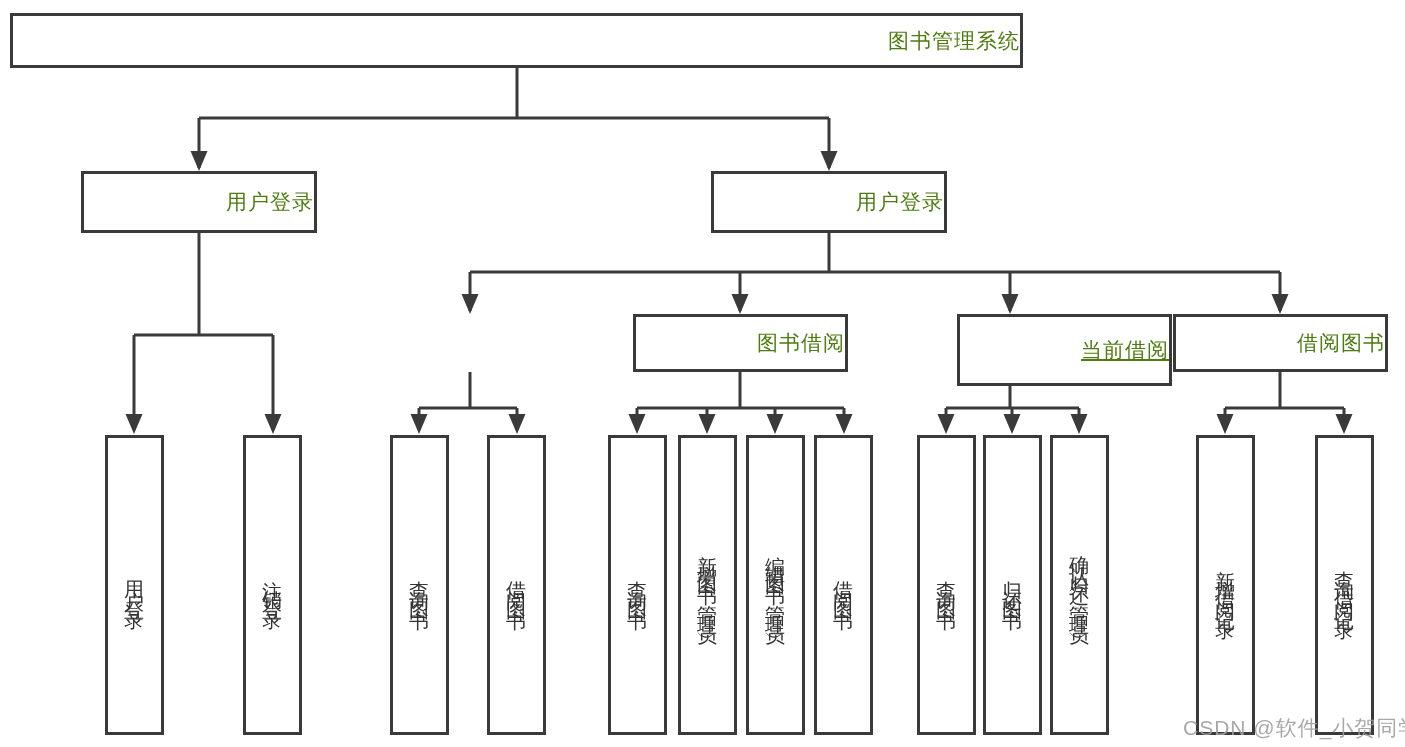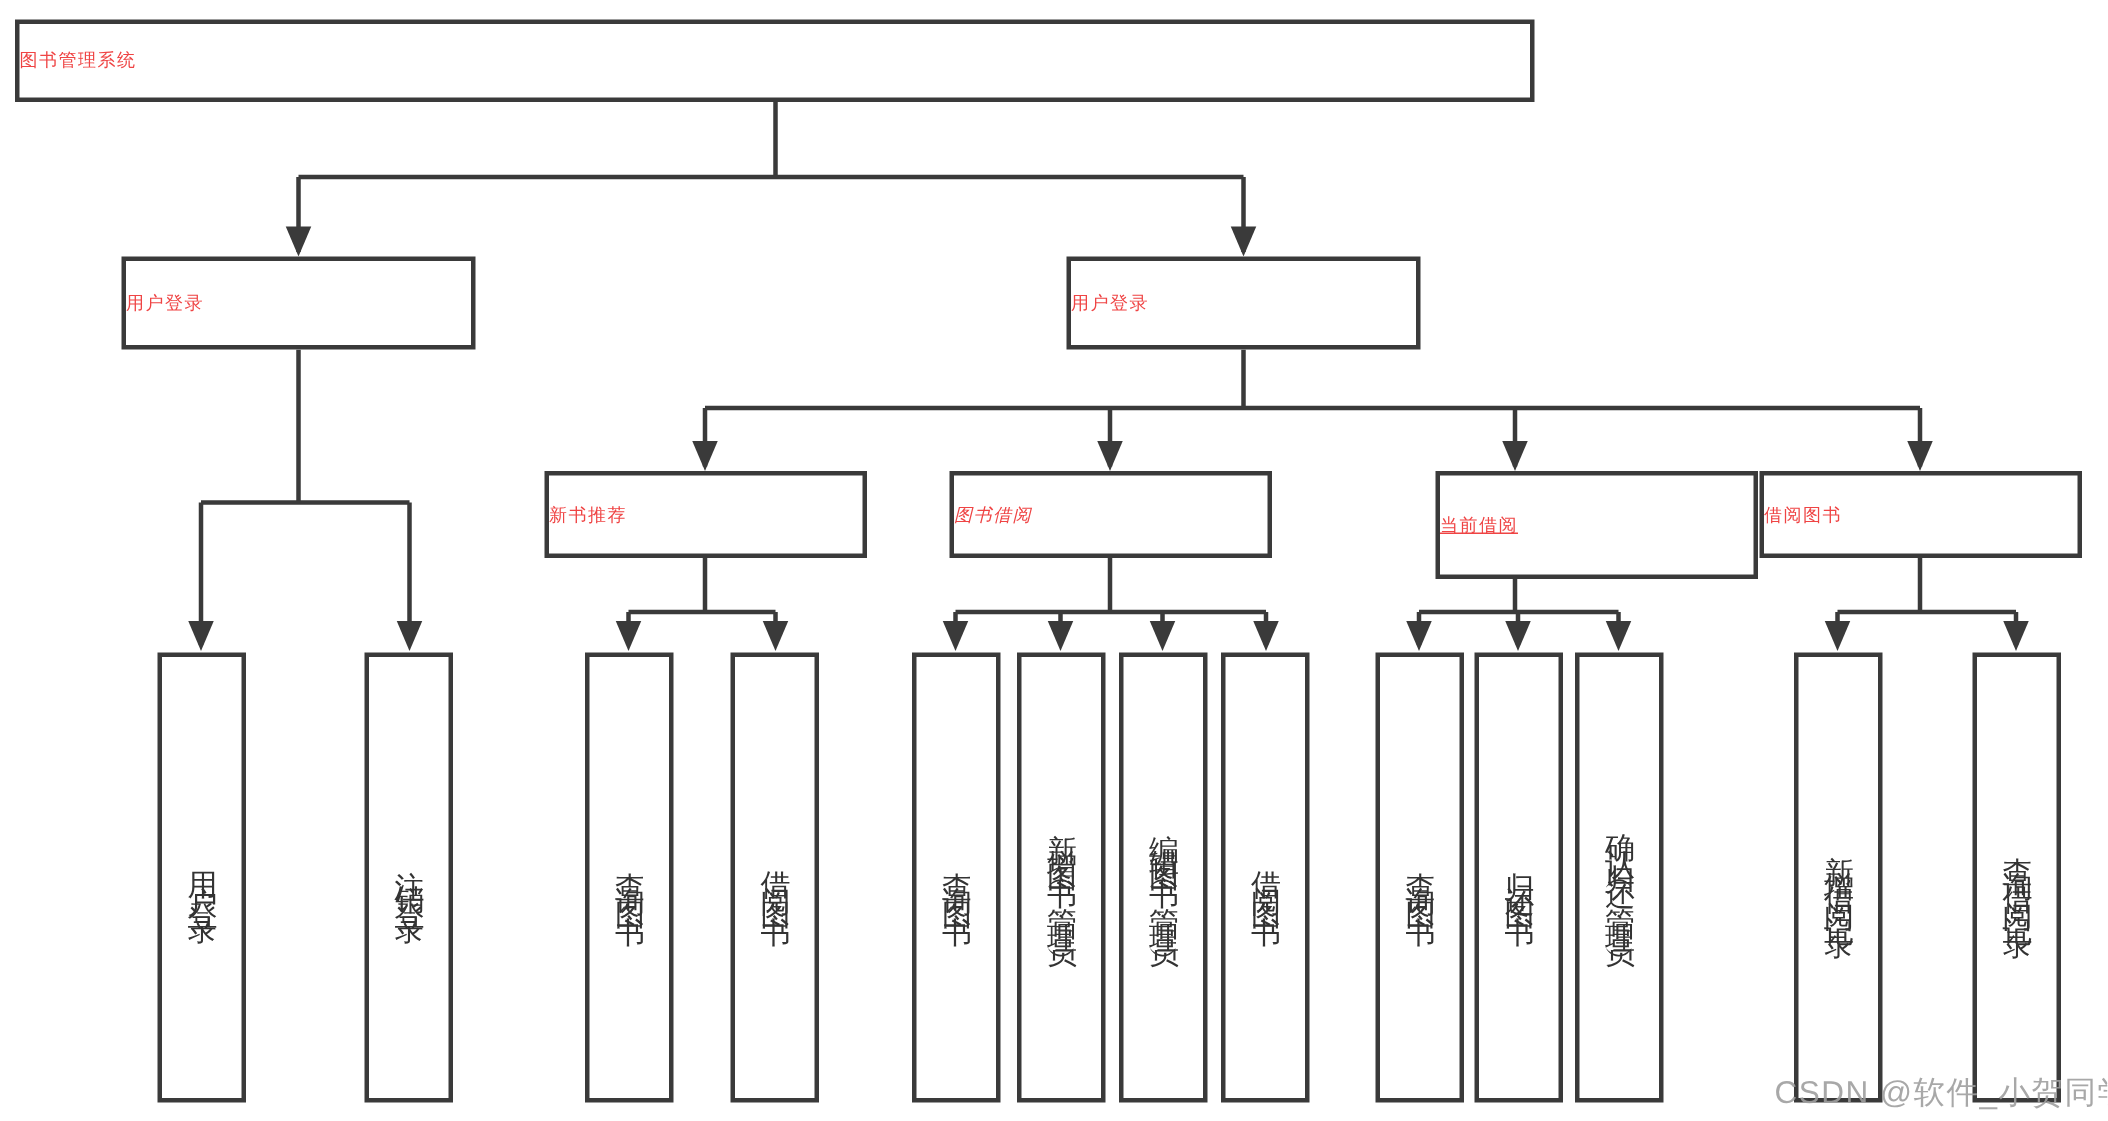--- a/index.html
+++ b/index.html
@@ -20,23 +20,23 @@
     left: 0; top: 0;
     width: 1405px; height: 747px;
   }
   .box {
     position: absolute;
     box-sizing: border-box;
     border: 3px solid #3a3a3a;
     background: #ffffff;
     display: flex;
     align-items: center;
-    justify-content: flex-start;
-    color: #ef4444;
-    font-size: 12px;
+    justify-content: flex-end;
+    color: #4d7c0f;
+    font-size: 21px;
     letter-spacing: 1px;
     white-space: nowrap;
   }
   .vbox {
     position: absolute;
     box-sizing: border-box;
     border: 3px solid #3a3a3a;
     background: #ffffff;
     width: 59px;
     height: 300px;
@@ -51,21 +51,21 @@
     writing-mode: vertical-rl;
     text-orientation: mixed;
     letter-spacing: 10px;
     line-height: 1;
   }
   
   #root-box   { left: 10px;   top: 13px;  width: 1013px; height: 55px; }
   #box-login  { left: 81px;   top: 171px; width: 236px;  height: 62px; }
   #box-mgmt   { left: 711px;  top: 171px; width: 236px;  height: 62px; }
   #box-rec    { left: 363px;  top: 314px; width: 215px;  height: 58px; }
-  #box-borrow { left: 633px;  top: 314px; width: 215px;  height: 58px; font-style: italic; }
+  #box-borrow { left: 633px;  top: 314px; width: 215px;  height: 58px; }
   #box-cur    { left: 957px;  top: 314px; width: 215px;  height: 72px; text-decoration: underline; }
   #box-hist   { left: 1173px; top: 314px; width: 215px;  height: 58px; }
   
   #leaf-a1 { left: 105px;  }
   #leaf-a2 { left: 243px;  }
   #leaf-b1 { left: 390px;  }
   #leaf-b2 { left: 487px;  }
   #leaf-c1 { left: 608px;  }
   #leaf-c2 { left: 678px;  }
   #leaf-c3 { left: 746px;  }
@@ -139,23 +139,20 @@
     <span>图书管理系统</span>
   </div>
 
   <div class="box" id="box-login">
     <span>用户登录</span>
   </div>
   <div class="box" id="box-mgmt">
     <span>用户登录</span>
   </div>
 
-  <div class="box" id="box-rec">
-    <span>新书推荐</span>
-  </div>
   <div class="box" id="box-borrow">
     <span>图书借阅</span>
   </div>
   <div class="box" id="box-cur">
     <span>当前借阅</span>
   </div>
   <div class="box" id="box-hist">
     <span>借阅图书</span>
   </div>
 

